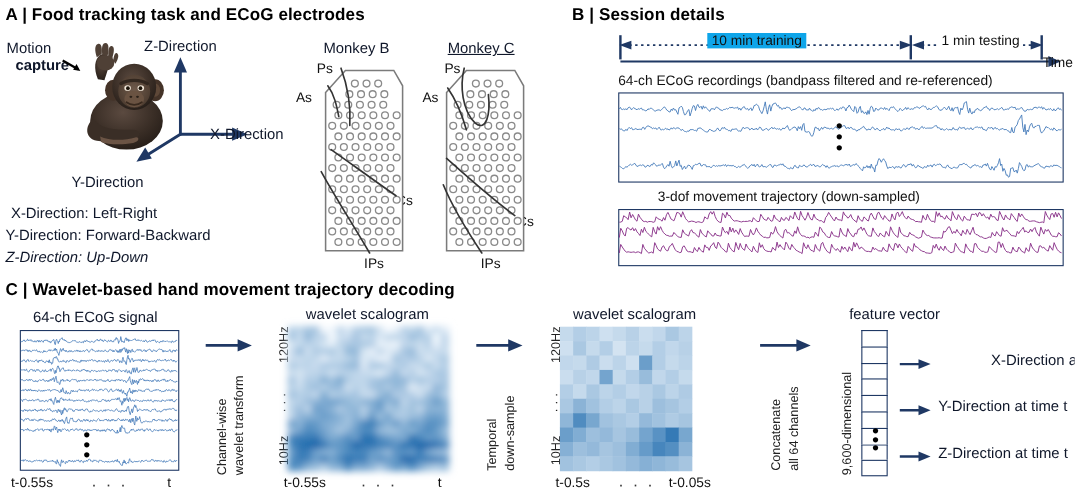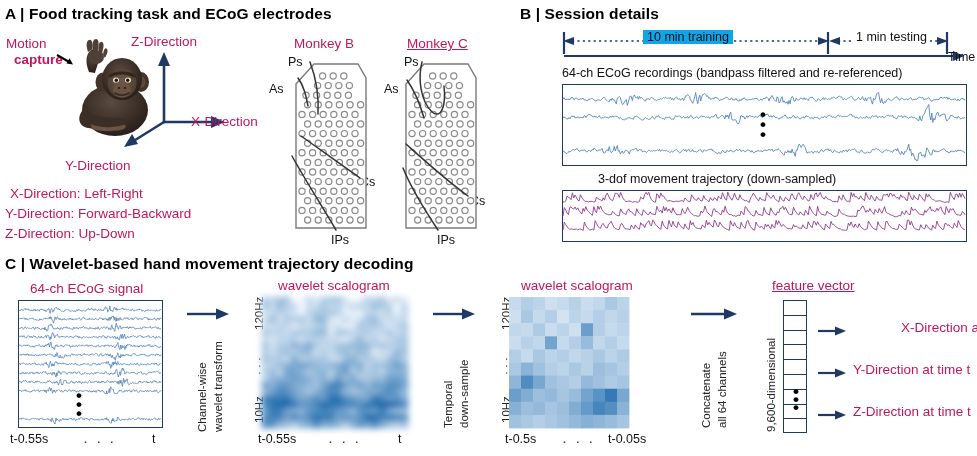--- a/index.html
+++ b/index.html
@@ -1,20 +1,20 @@
 <!DOCTYPE html>
 <html><head>
 <meta charset="utf-8">
 <style>
   html,body{margin:0;padding:0;background:#fff;}
   body{width:977px;height:456px;position:relative;overflow:hidden;
        font-family:"Liberation Sans","DejaVu Sans",sans-serif;color:#111;}
   .abs{position:absolute;}
   .hdr{font-weight:bold;font-size:15.5px;color:#000;letter-spacing:.1px;white-space:nowrap;}
-  .lbl{font-size:13.5px;color:#be185d;white-space:nowrap;}
+  .lbl{font-size:13.5px;color:#0f172a;white-space:nowrap;}
   .lbl-sm{font-size:12.5px;color:#111;white-space:nowrap;}
   .lbl-xs{font-size:11.5px;color:#222;white-space:nowrap;}
   .rot{transform-origin:0 0;transform:rotate(-90deg);}
   .vdots{font-size:17px;line-height:4px;letter-spacing:0;color:#000;font-weight:bold;}
   .hdots{font-size:15px;color:#333;letter-spacing:2px;}
   svg{display:block;overflow:visible;}
   .boxed{box-sizing:border-box;background:#fff;border:1.6px solid #1F3864;}
   .fcell{box-sizing:border-box;background:#fff;border:1.6px solid #1F3864;border-bottom-width:0;}
   .fcell:last-child{border-bottom-width:1.6px;}
 </style>
@@ -97,21 +97,21 @@
       <path d="M6 99 L20 96 L14 86 Z"></path>
     </g>
   </svg>
 </div>
 <div class="abs lbl" style="left:131px;top:34px;">Z-Direction</div>
 <div class="abs lbl" style="left:191px;top:114px;">X-Direction</div>
 <div class="abs lbl" style="left:65px;top:158px;">Y-Direction</div>
 
 <div class="abs lbl" style="left:10px;top:186px;">X-Direction: Left-Right</div>
 <div class="abs lbl" style="left:5px;top:206px;">Y-Direction: Forward-Backward</div>
-<div class="abs lbl" style="left:5px;top:226px;">Z-Direction: Up-Down</div>
+<div class="abs lbl" style="left:5px;top:226px;font-style:italic;">Z-Direction: Up-Down</div>
 
 <div class="abs lbl" style="left:294px;top:36px;">Monkey B</div>
 <div class="abs lbl-sm" style="left:288px;top:55px;">Ps</div>
 <div class="abs lbl-sm" style="left:269px;top:82px;">As</div>
 <div class="abs lbl-sm" style="left:360px;top:175px;">Cs</div>
 <div class="abs lbl-sm" style="left:331px;top:233px;">IPs</div>
 <div class="abs" style="left:288px;top:56px;">
   <svg id="arr-b" width="82" height="180" viewBox="0 0 82 180">
     <path d="M8 28 L26 8 L70 8 L78 22 L78 172 L8 172 Z" fill="#fff" stroke="#7b7b7b" stroke-width="1.4"></path>
     <g id="arr-b-dots" fill="none" stroke="#8a8a8a" stroke-width="1.2">
@@ -950,21 +950,21 @@
 
 <div class="abs" style="left:690px;top:305px;">
   <svg width="48" height="18" viewBox="0 0 48 18">
     <line x1="1" y1="9" x2="37" y2="9" stroke="#1F3864" stroke-width="2.4"></line>
     <path d="M47 9 L34 3.5 L34 14.5 Z" fill="#1F3864"></path>
   </svg>
 </div>
 <div class="abs lbl-xs rot" style="left:700px;top:428px;">Concatenate</div>
 <div class="abs lbl-xs rot" style="left:716px;top:428px;">all 64 channels</div>
 
-<div class="abs lbl" style="left:772px;top:278px;text-decoration:underline;">feature vector</div>
+<div class="abs lbl" style="left:772px;top:278px;">feature vector</div>
 <div class="abs lbl-xs rot" style="left:765px;top:432px;">9,600-dimensional</div>
 <div class="abs" style="left:783px;top:300px;width:24px;height:133px;">
   <div class="fcell" style="height:14.8px;"></div>
   <div class="fcell" style="height:14.8px;"></div>
   <div class="fcell" style="height:14.8px;"></div>
   <div class="fcell" style="height:14.8px;"></div>
   <div class="fcell" style="height:14.8px;"></div>
   <div class="fcell" style="height:14.8px;"></div>
   <div class="fcell" style="height:14.8px;position:relative;">
     <div class="vdots" style="position:absolute;left:9px;top:0px;">

